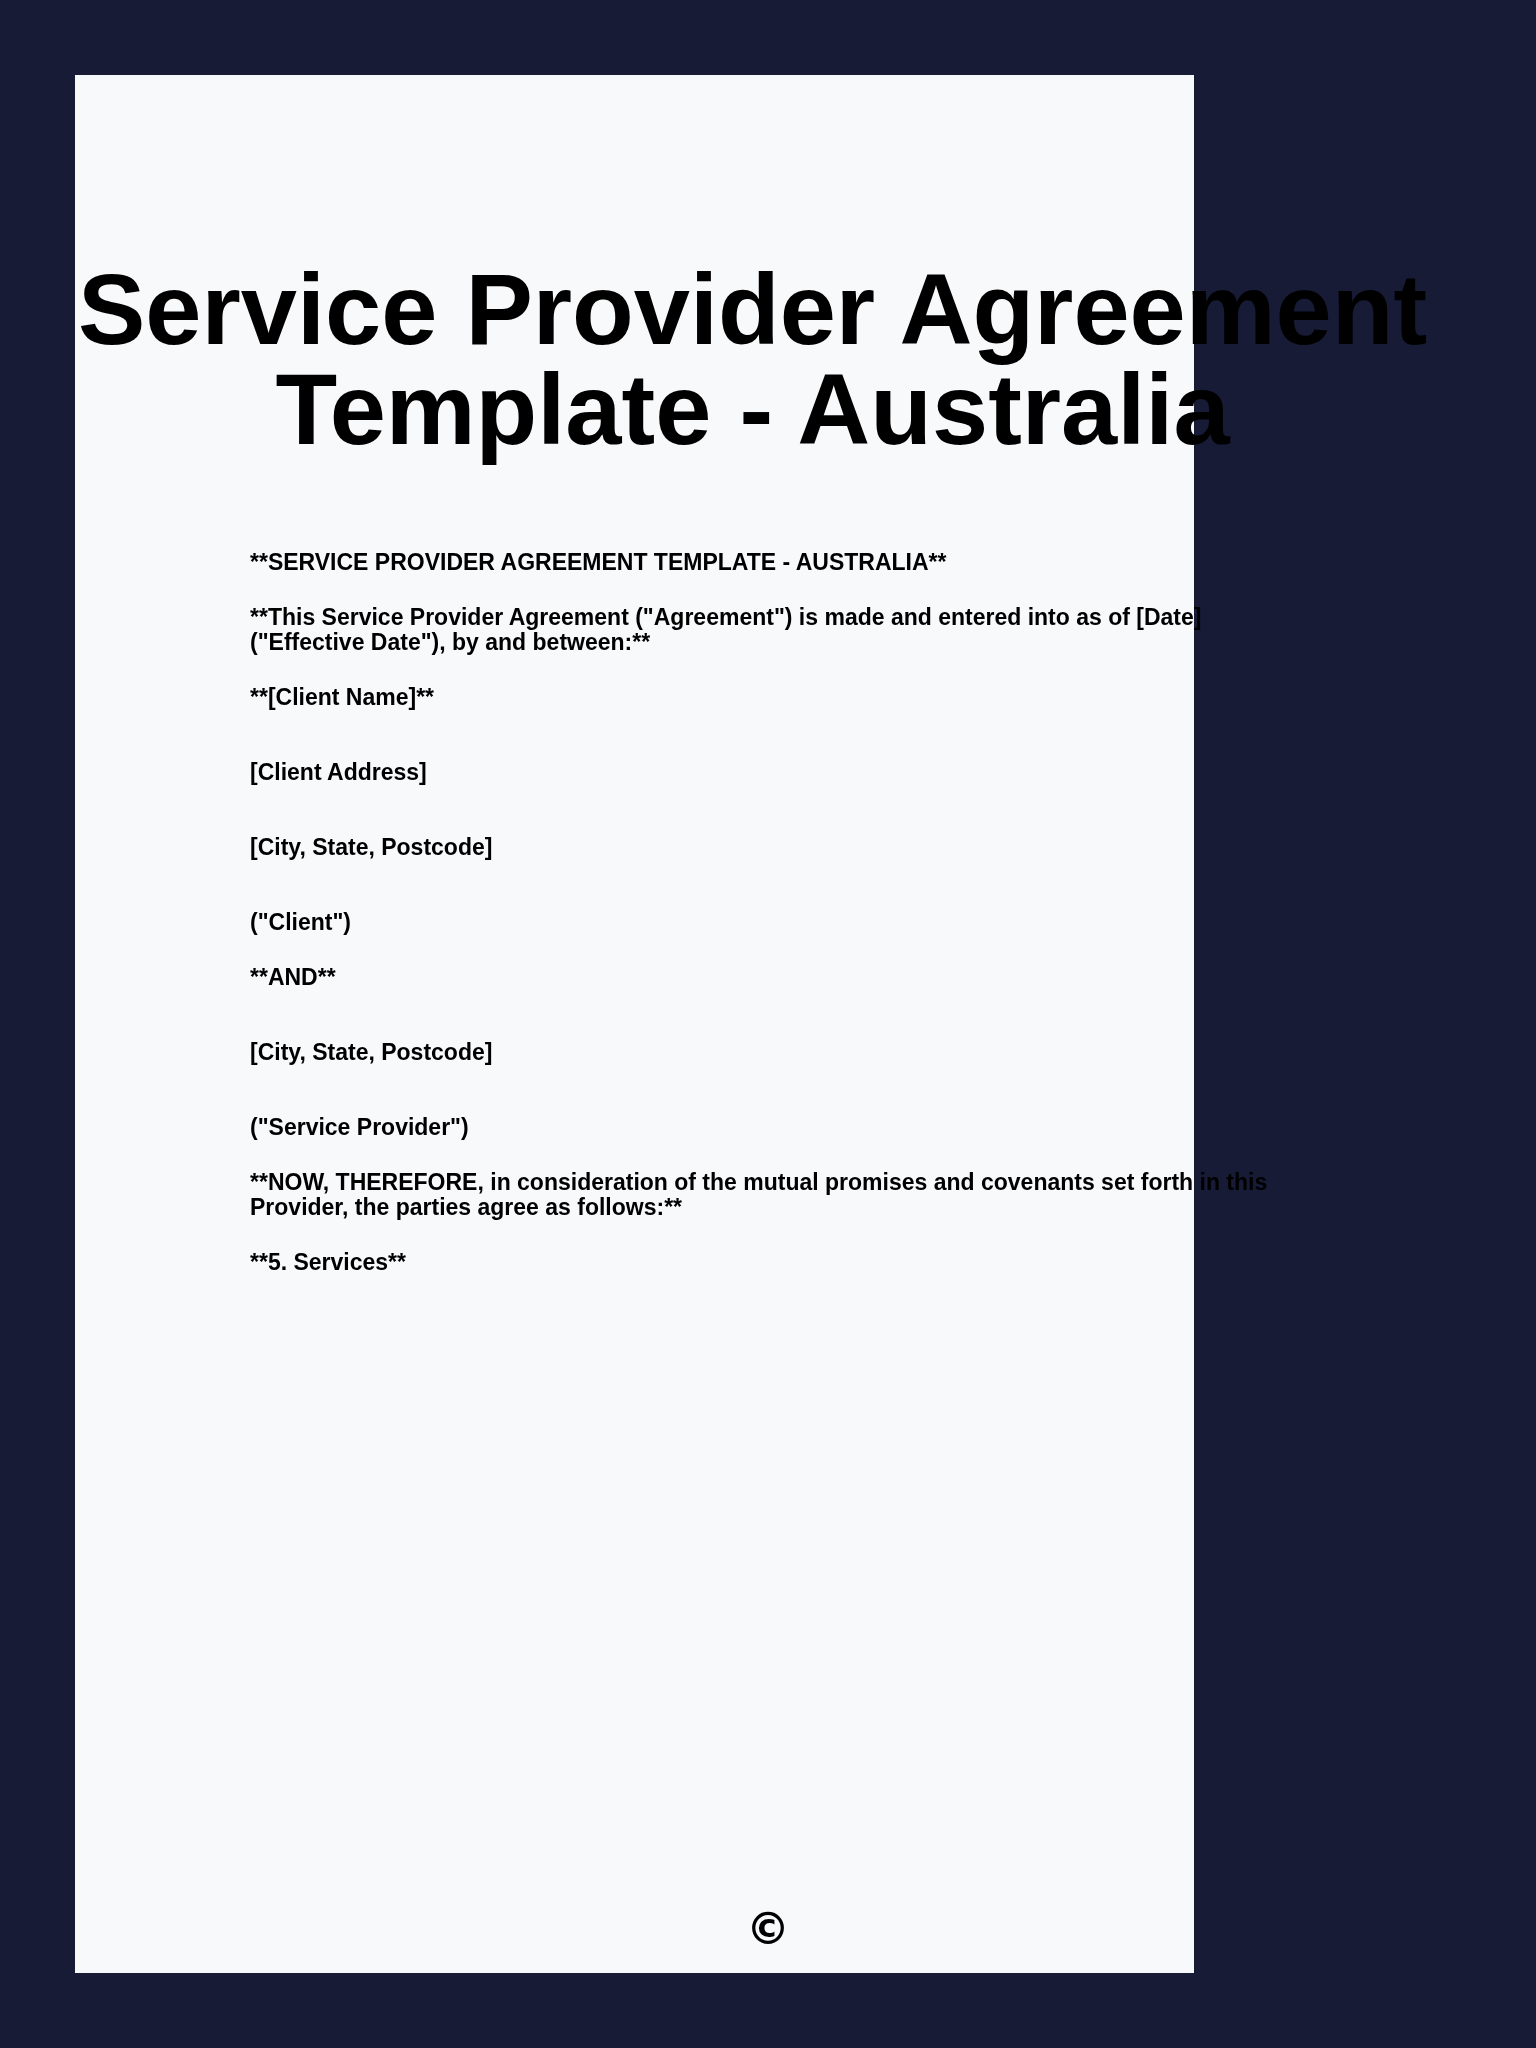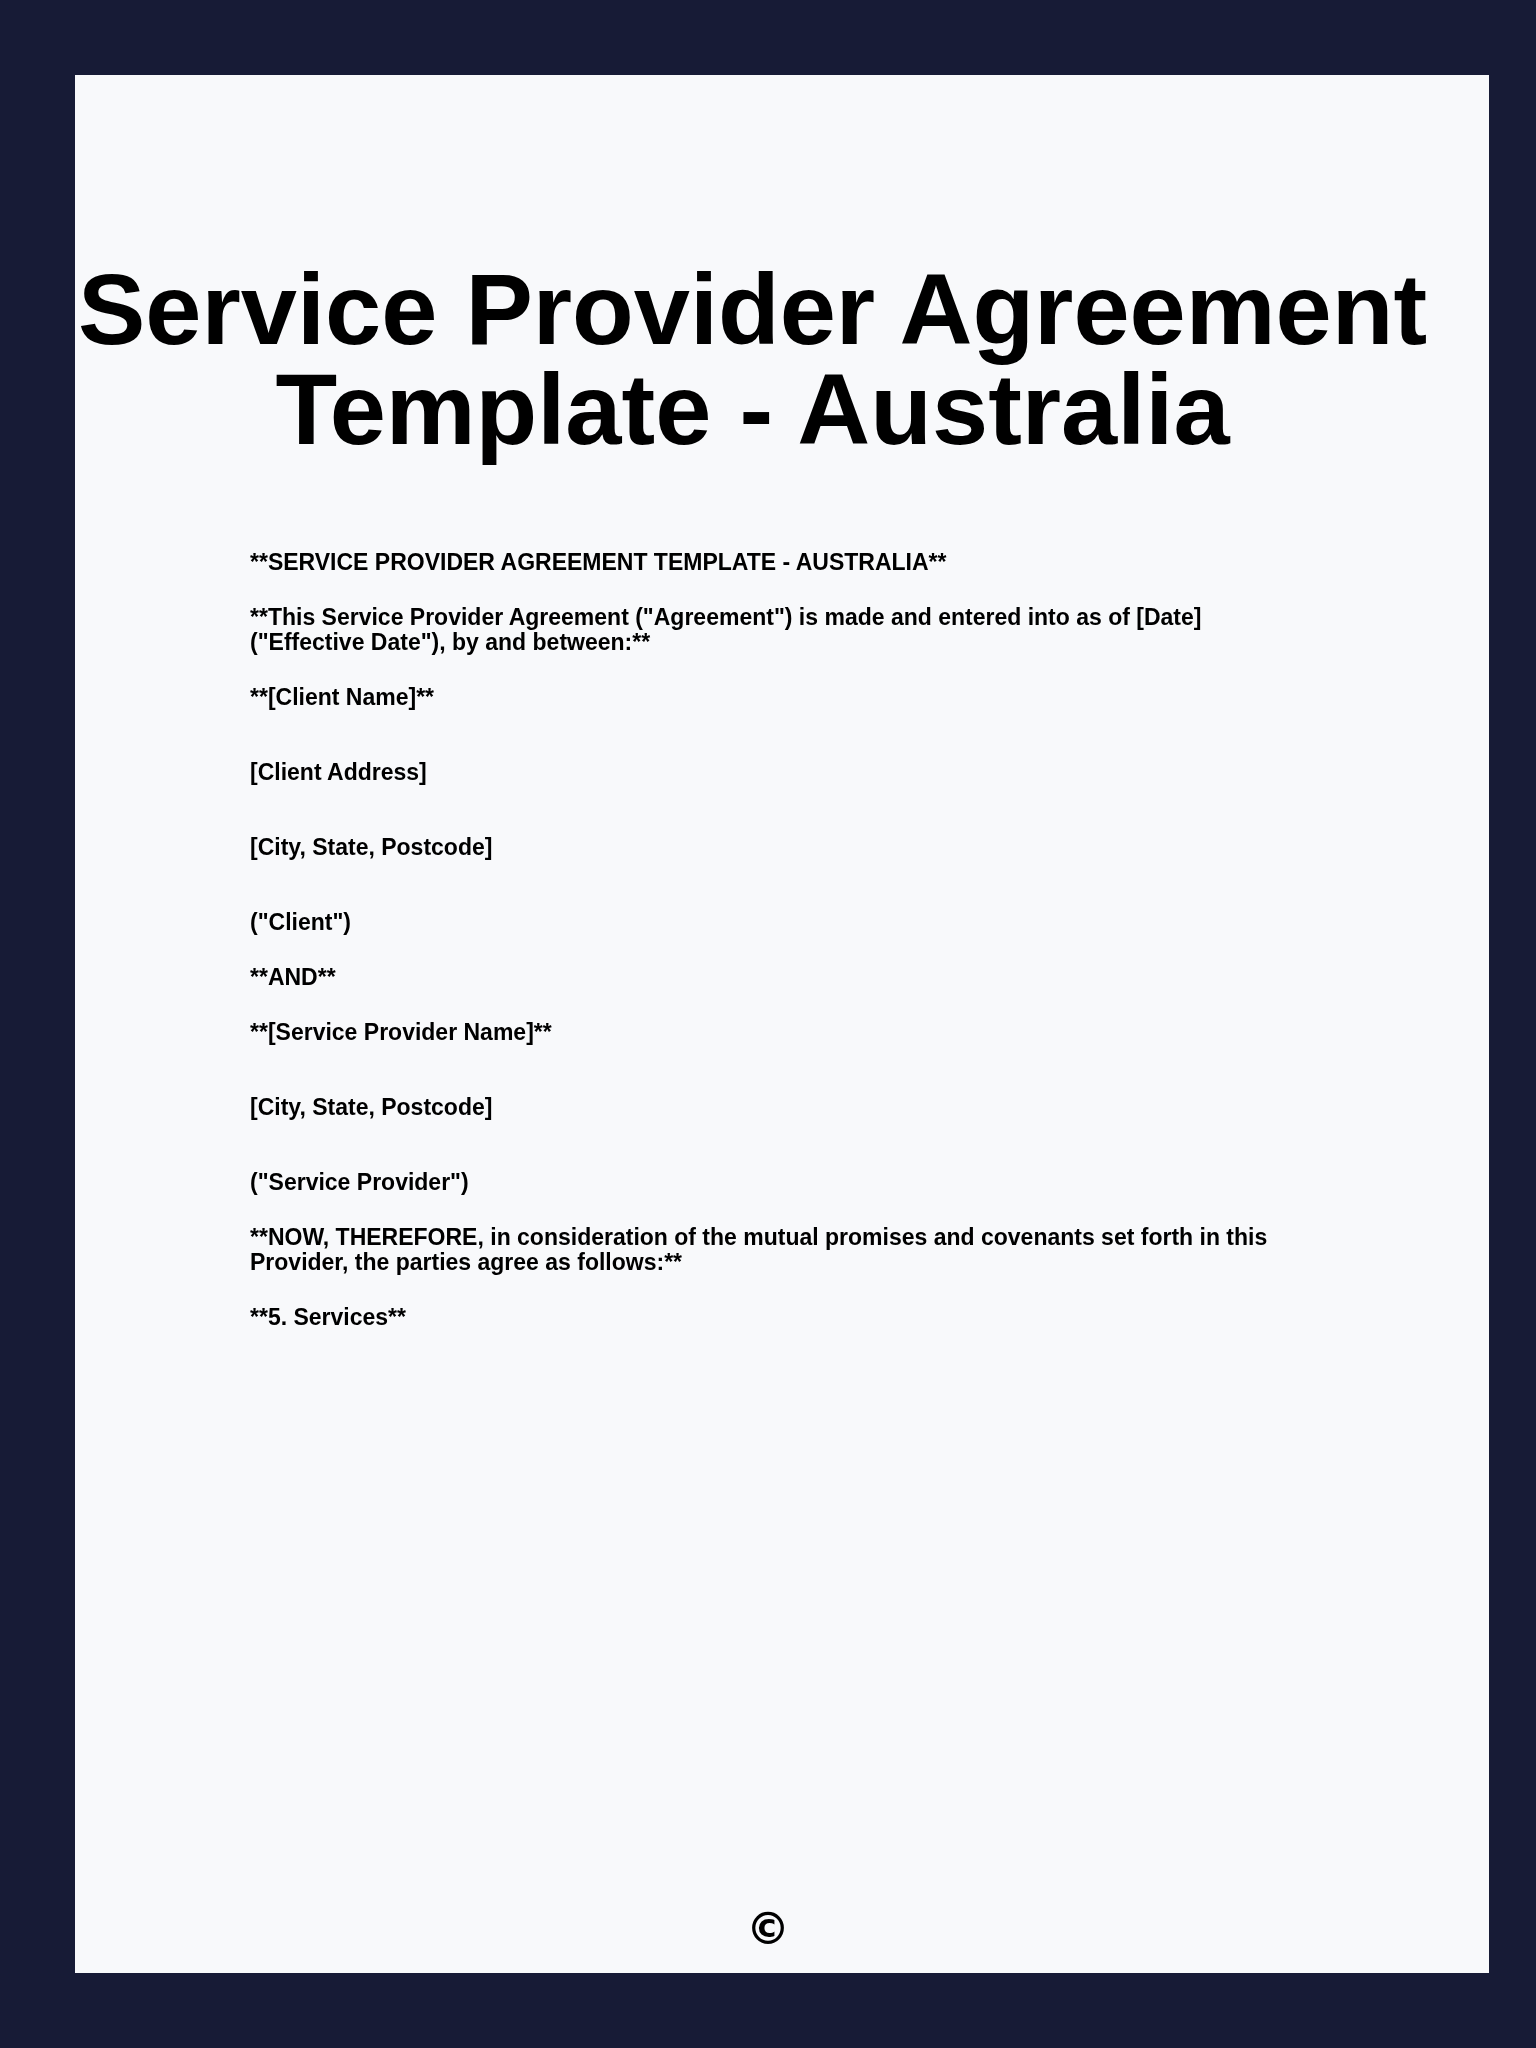--- a/index.html
+++ b/index.html
@@ -11,21 +11,21 @@
       height: 2048px;
       background: #171b36;
       position: relative;
       overflow: hidden;
       font-family: "Liberation Sans", sans-serif;
     }
     .page {
       position: absolute;
       left: 75px;
       top: 75px;
-      width: 1414px;
+      width: 1119px;
       height: 1898px;
       background: #f8f9fb;
     }
     .doc-title {
       position: absolute;
       left: 0;
       top: 184px;
       width: 1355px;
       margin: 0;
       text-align: center;
@@ -79,21 +79,20 @@
   <h1 class="doc-title">Service Provider Agreement Template - Australia</h1>
 
   <div class="content">
     <p class="first">**SERVICE PROVIDER AGREEMENT TEMPLATE - AUSTRALIA**</p>
     <p class="gap-group">**This Service Provider Agreement ("Agreement") is made and entered into as of [Date] ("Effective Date"), by and between:**</p>
     <p class="gap-group">**[Client Name]**</p>
     <p class="gap-line">[Client Address]</p>
     <p class="gap-line">[City, State, Postcode]</p>
     <p class="gap-line">("Client")</p>
     <p class="gap-group">**AND**</p>
-    <p class="gap-group">**[Service Provider Name]**</p>
     <p class="gap-line">[City, State, Postcode]</p>
     <p class="gap-line">("Service Provider")</p>
     <p class="gap-group">**NOW, THEREFORE, in consideration of the mutual promises and covenants set forth in this Provider, the parties agree as follows:**</p>
     <p class="gap-group">**5. Services**</p>
   </div>
 
   <div class="copyright">©</div>
 </div>
 
 </body></html>

